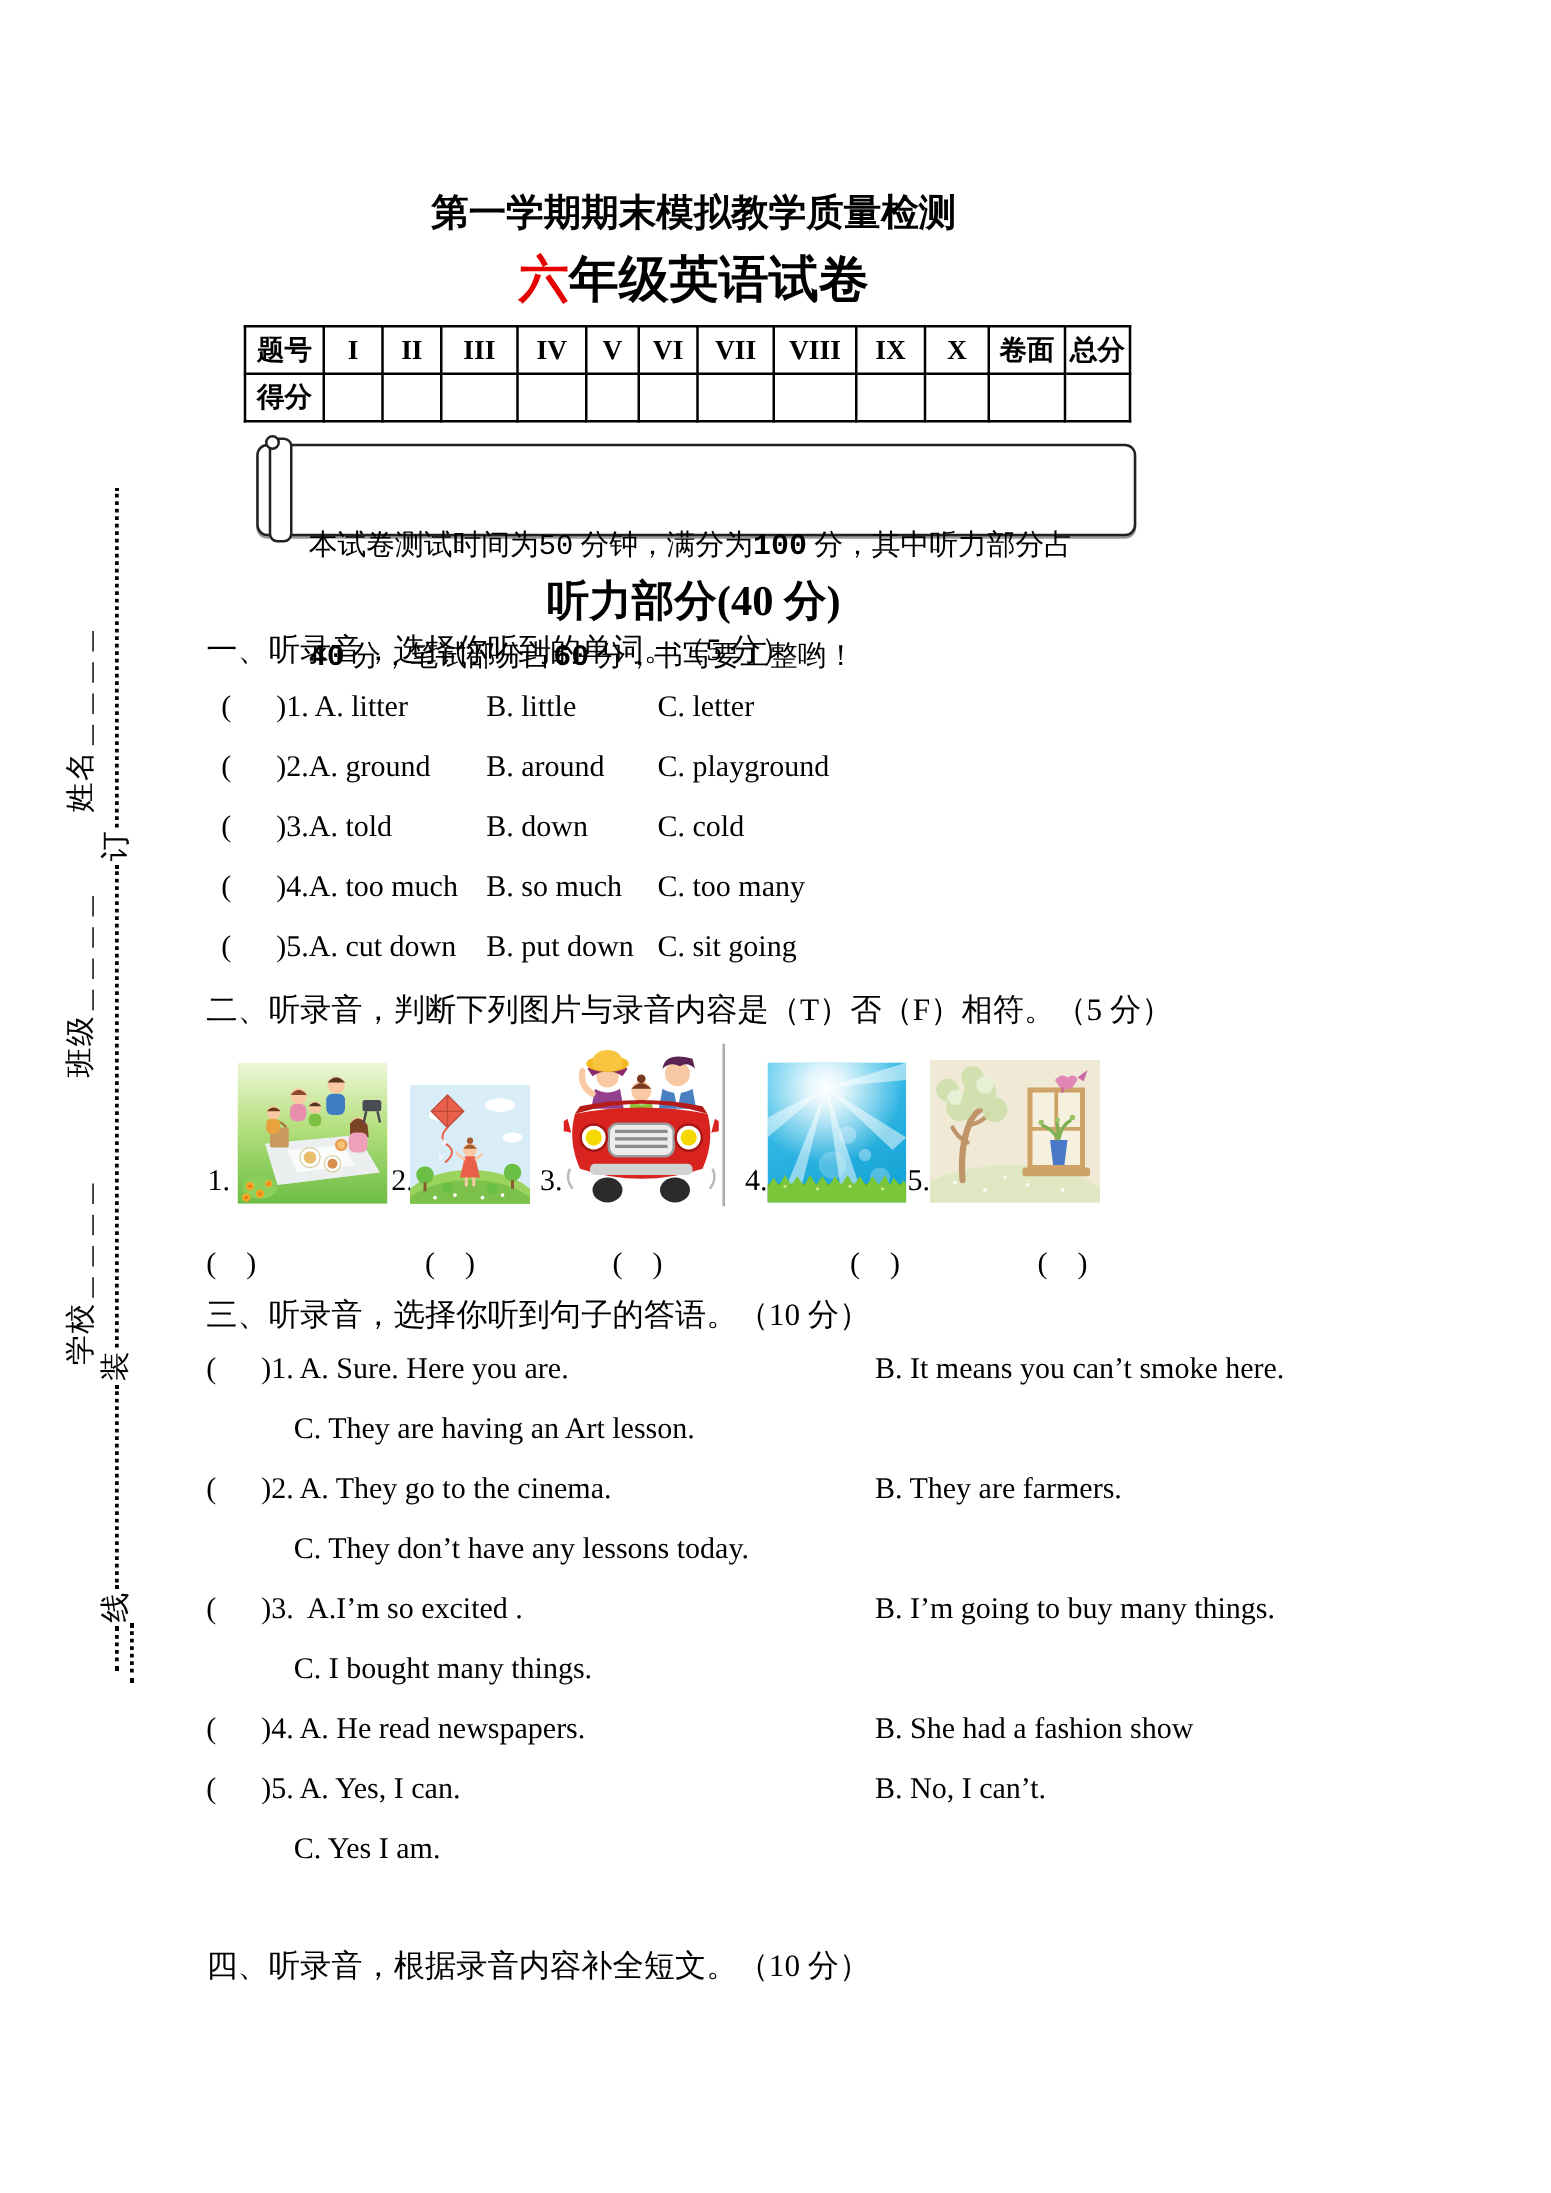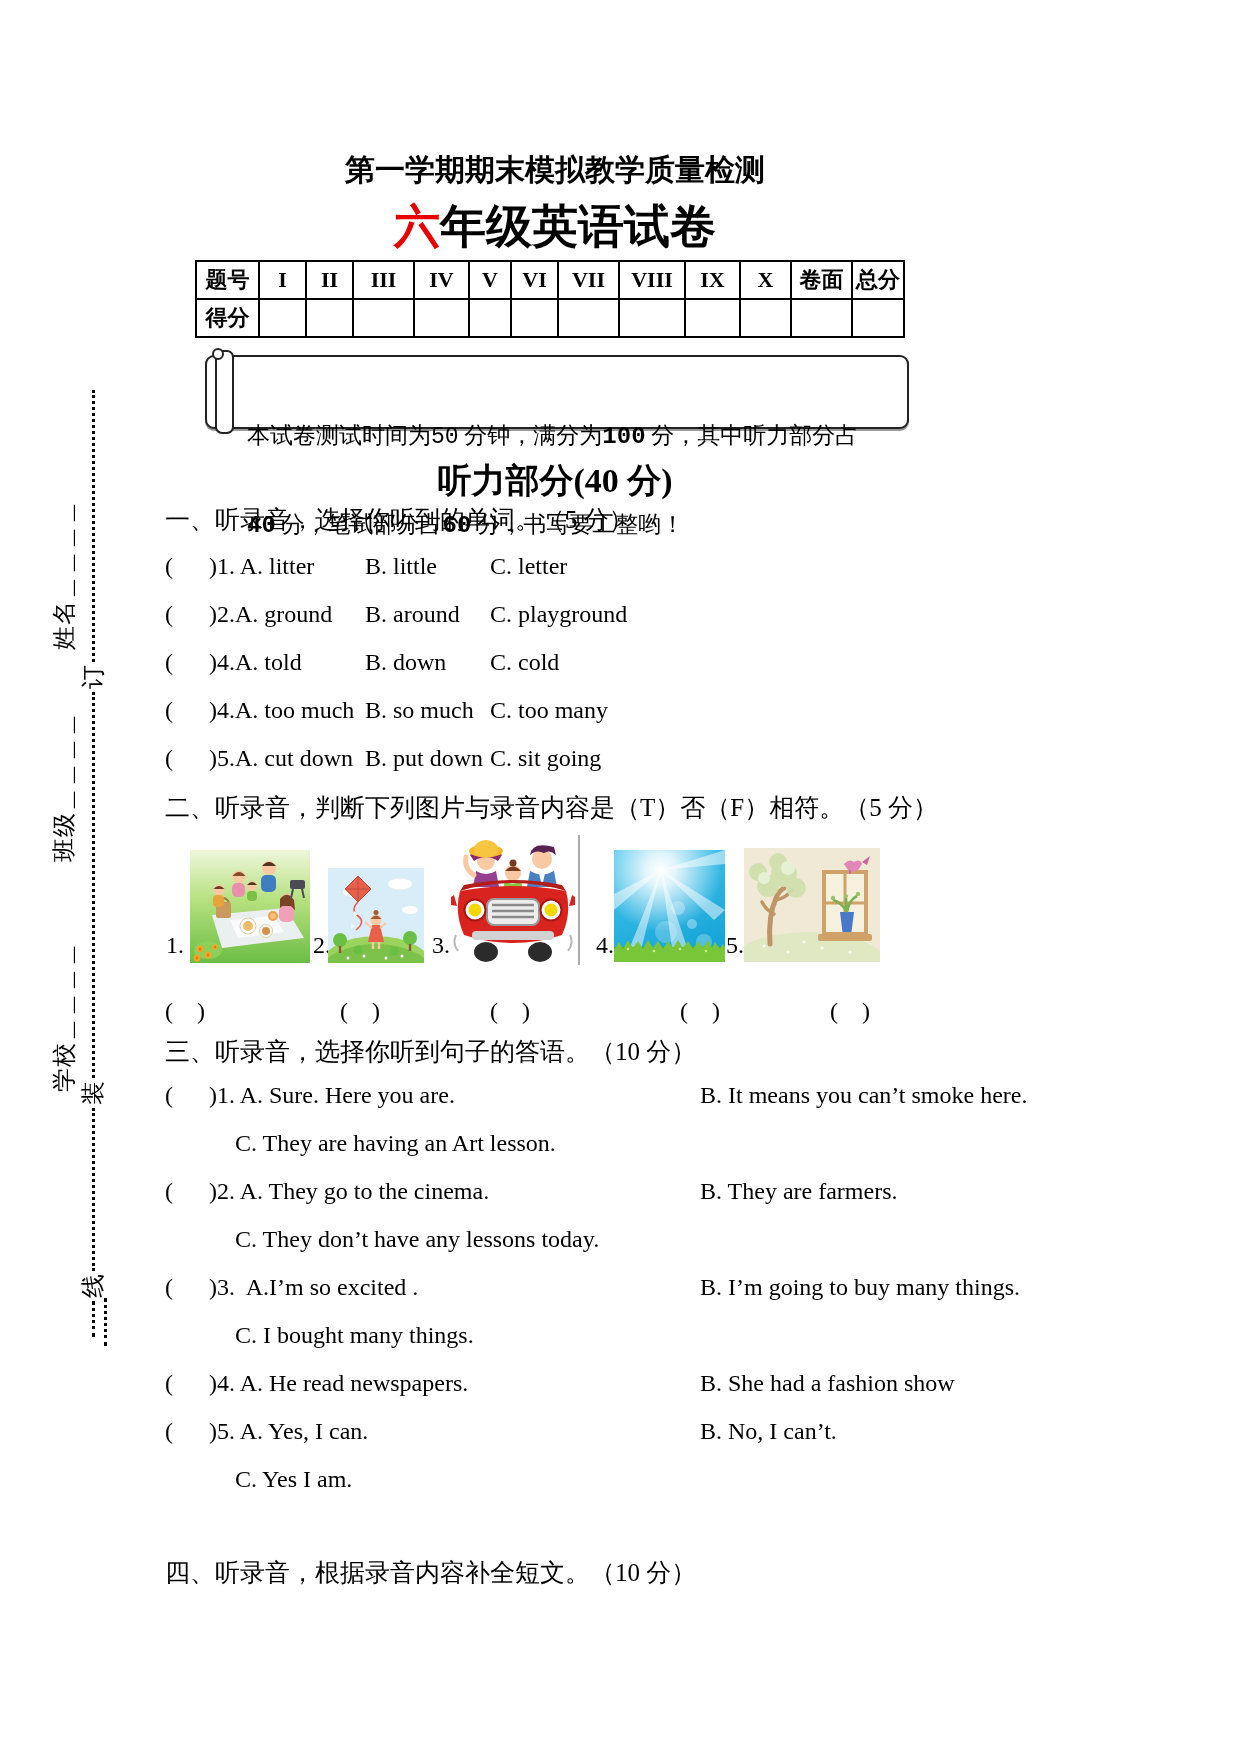--- a/index.html
+++ b/index.html
@@ -1,20 +1,20 @@
 <!DOCTYPE html>
 <html><head>
 <meta charset="utf-8">
 <style>
   html,body{margin:0;padding:0;background:#888;}
   .paper{position:relative;width:1241px;height:1754px;background:#fff;
          font-family:"Liberation Serif","DejaVu Serif",serif;color:#000;overflow:hidden;}
   .ctr{position:absolute;left:165px;width:780px;text-align:center;}
   .title{top:150px;font-size:30px;font-weight:bold;}
-  .subtitle{top:196px;font-size:46px;font-weight:bold;}
+  .subtitle{top:196px;font-size:40px;font-weight:bold;}
   .red{color:#e60000;}
   .lh{top:458px;font-size:34px;font-weight:bold;}
 
   
   .score{position:absolute;left:195px;top:260px;border-collapse:collapse;table-layout:fixed;}
   .score th,.score td{border:2px solid #000;height:36px;text-align:center;
         font-size:22px;font-weight:bold;padding:0;font-family:"Liberation Serif",serif;}
 
   
   .notice{position:absolute;left:205px;top:355px;width:700px;height:70px;
@@ -25,21 +25,21 @@
         border-radius:50%;background:#fff;}
   .ntext{padding:6px 8px 0 40px;font-size:23px;line-height:29px;white-space:pre;}
   .nnum{font-family:Liberation Mono, monospace;}
   .nb{font-weight:bold;font-size:24px;}
 
   .sech{position:absolute;left:165px;font-size:25px;white-space:pre;}
 
   
   .rows1{position:absolute;left:165px;top:553px;}
   .row1{display:flex;height:48px;font-size:24px;}
-  .row1 span{white-space:pre;}
+  .row1 span{white-space:pre;margin-left:12px;}
   .a{display:inline-block;width:200px;}
   .b1{display:inline-block;width:125px;}
 
   
   .rows3{position:absolute;left:165px;top:1082px;}
   .row3{display:flex;height:48px;font-size:24px;}
   .row3 span{white-space:pre;}
   .a3{display:inline-block;width:535px;}
   .crow{padding-left:70px;}
 
@@ -147,21 +147,21 @@
         <span class="a">(      )1. A. litter</span>
         <span class="b1">B. little</span>
         <span>C. letter</span>
       </div>
     <div class="row1">
         <span class="a">(      )2.A. ground</span>
         <span class="b1">B. around</span>
         <span>C. playground</span>
       </div>
     <div class="row1">
-        <span class="a">(      )4.A. told</span>
+        <span class="a">(      )3.A. told</span>
         <span class="b1">B. down</span>
         <span>C. cold</span>
       </div>
     <div class="row1">
         <span class="a">(      )4.A. too much</span>
         <span class="b1">B. so much</span>
         <span>C. too many</span>
       </div>
     <div class="row1">
         <span class="a">(      )5.A. cut down</span>

